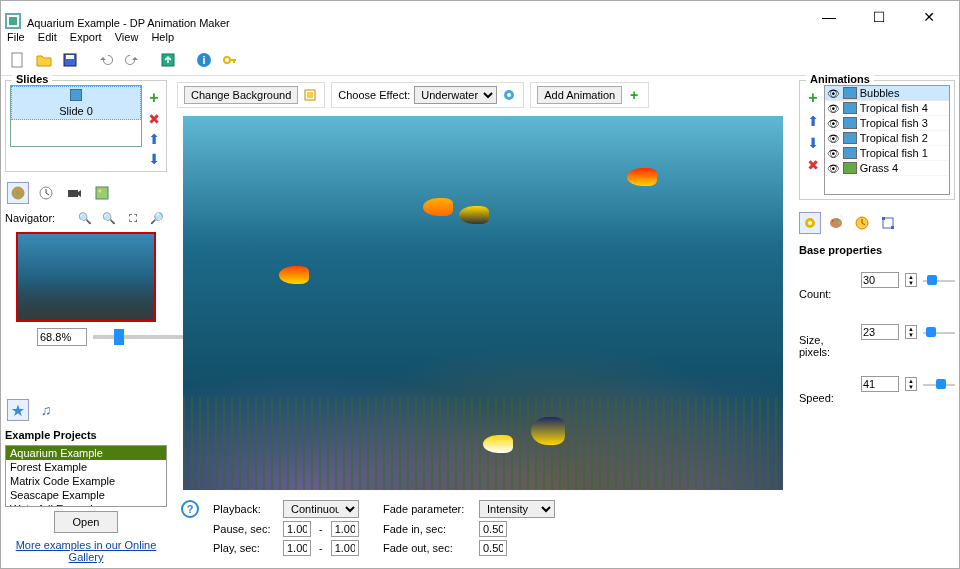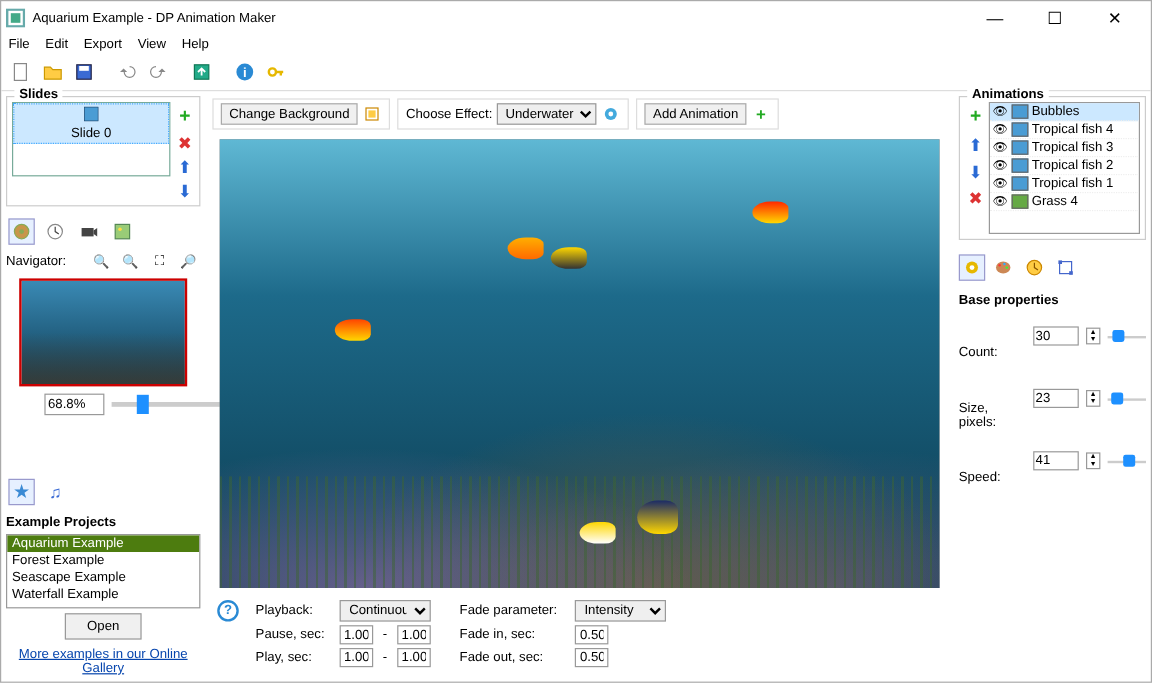--- a/index.html
+++ b/index.html
@@ -1,19 +1,19 @@
 <!DOCTYPE html>
 <html><head>
 <meta charset="utf-8">
 <style>
 * { box-sizing: border-box; margin: 0; padding: 0; font-family: Tahoma, "Segoe UI", sans-serif; font-size: 11px; }
 body { background: #fff; width: 960px; height: 569px; overflow: hidden; border: 1px solid #aaa; }
 
 
-.titlebar { height: 28px; display: flex; align-items: center; padding: 0 4px; }
+.titlebar { height: 28px; display: flex; align-items: flex-end; padding: 0 4px; }
 .titlebar .app-icon { width: 16px; height: 16px; margin-right: 6px; }
 .titlebar .title { flex: 1; }
 .titlebar .win-controls { display: flex; gap: 18px; padding-right: 10px; }
 .titlebar .win-btn { width: 32px; height: 24px; display: flex; align-items: center; justify-content: center; cursor: pointer; font-size: 14px; }
 
 
 .menubar { padding: 2px 6px; }
 .menubar span { margin-right: 10px; cursor: pointer; }
 
 
@@ -257,20 +257,21 @@
     <div style="flex:1"></div>
 
     <div class="star-tabs">
       <div class="tooltab active" style="color:#3a8ad4;font-size:16px;">★</div>
       <div class="tooltab" style="color:#3a6ad4;font-size:14px;">♫</div>
     </div>
     <div class="examples-title">Example Projects</div>
     <div class="examples-list">
       <div class="item selected">Aquarium Example</div>
       <div class="item">Forest Example</div>
+      <div class="item">Matrix Code Example</div>
       <div class="item">Seascape Example</div>
       <div class="item">Waterfall Example</div>
     </div>
     <button class="open-btn">Open</button>
     <a class="gallery-link">More examples in our Online Gallery</a>
   </div>
 
   <div class="center-panel">
     <div class="center-toolbar">
       <div class="grp">

